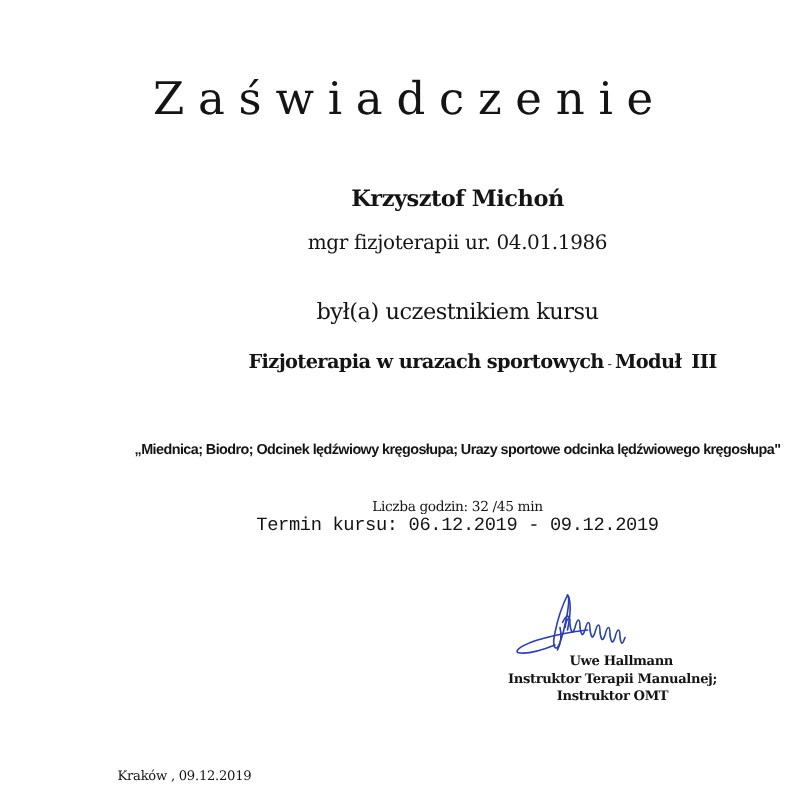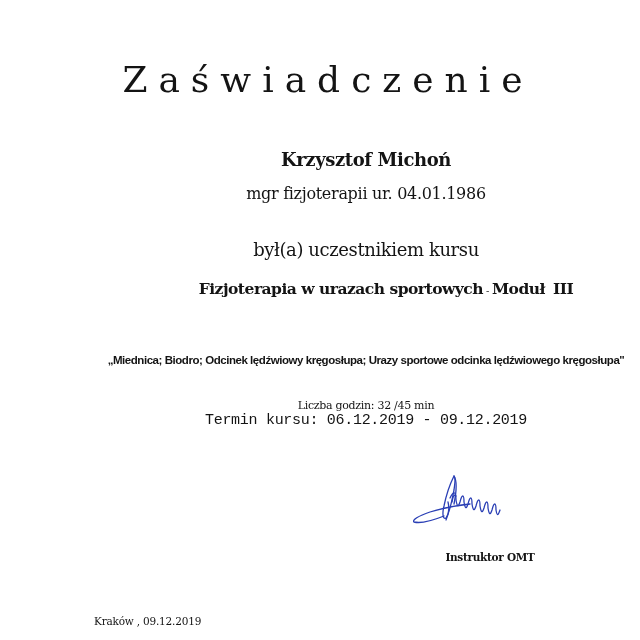--- a/index.html
+++ b/index.html
@@ -164,18 +164,20 @@
         <path d="M44 4 C48 10, 46 22, 44 32"></path>
 
         <path d="M34 44 C24 48, 12 52, 4 50 C2 48, 8 44, 20 40 C34 36, 50 33, 60 32"></path>
 
         <path d="M40 26 C44 18, 46 20, 46 28 C47 34, 48 36, 50 30 C52 22, 54 22, 54 30 C55 36, 56 38, 58 32 C60 24, 62 24, 62 32 C63 38, 64 40, 66 34 C68 26, 70 26, 70 34 C71 40, 72 42, 74 36 C76 28, 78 28, 78 36 C79 42, 80 44, 82 38 C84 30, 86 30, 86 38 C87 44, 88 44, 90 38"></path>
 
         <path d="M38 30 C40 38, 38 44, 36 48"></path>
         <path d="M42 30 C43 24, 44 22, 46 24"></path>
       </g>
     </svg>
+    <div class="signer signer-name">Uwe Hallmann</div>
+    <div class="signer signer-role1">Instruktor Terapii Manualnej;</div>
     <div class="signer signer-role2">Instruktor OMT</div>
   </div>
 
   <div class="place-date">Kraków , 09.12.2019</div>
 
 </div>
 
 </body></html>

